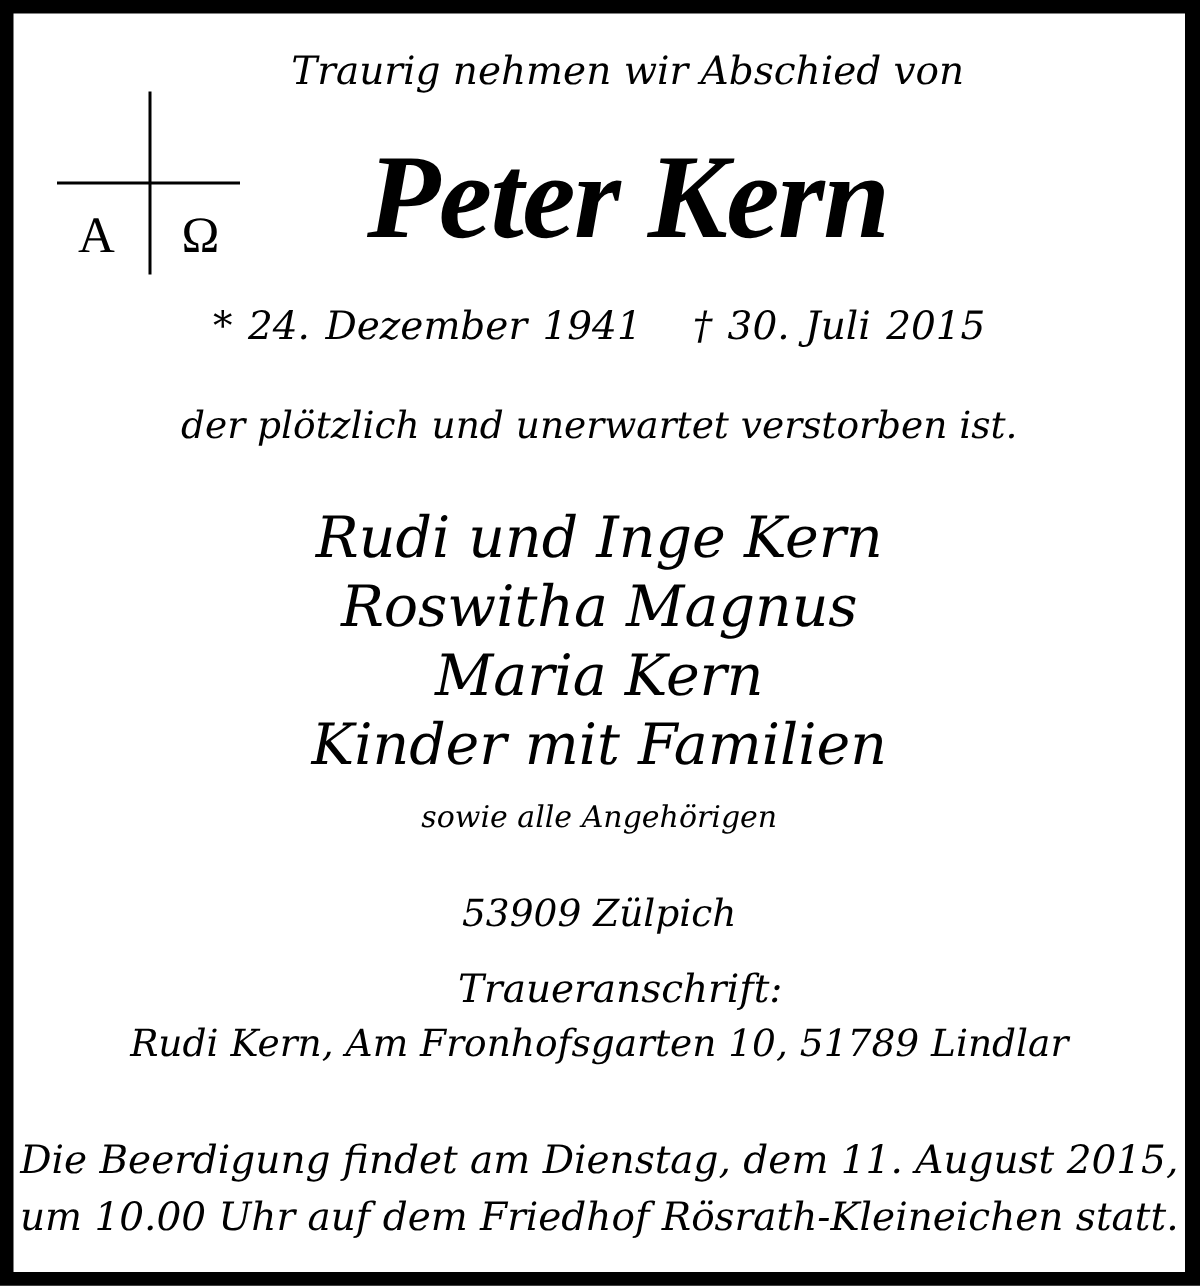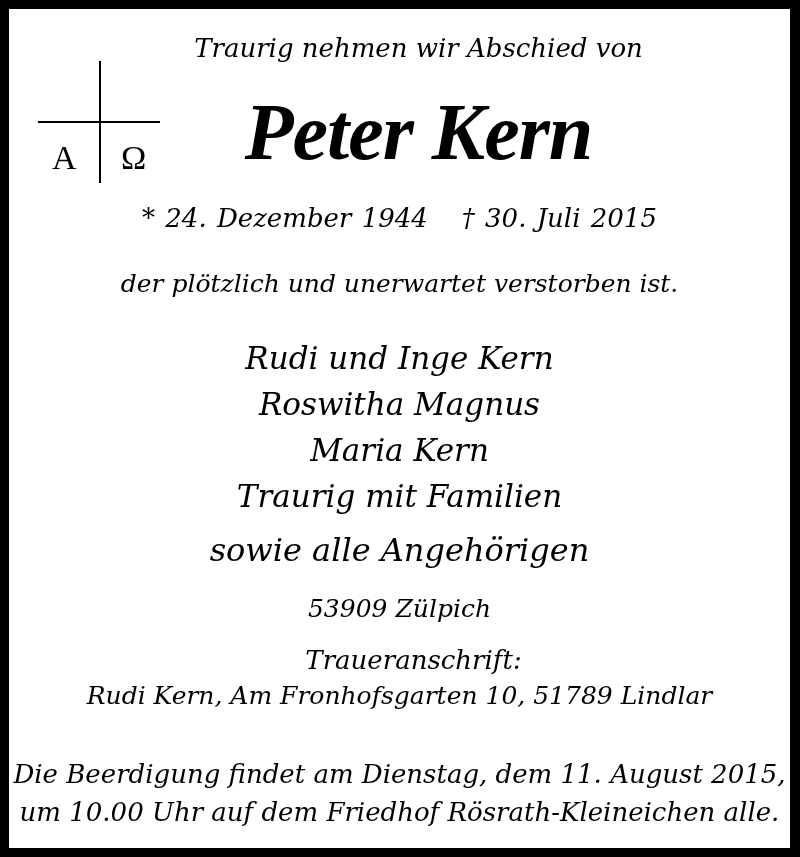--- a/index.html
+++ b/index.html
@@ -39,26 +39,26 @@
       font-weight: bold;
       left: 19px;
       letter-spacing: -1px;
       font-family: "Liberation Serif", "DejaVu Serif", serif;
     }
     .dates { top: 196px; font-size: 26px; word-spacing: 2px; }
     .dates .gap { display: inline-block; width: 34px; }
     .phrase { top: 262px; font-size: 25px; text-align: center; }
     .family {
       top: 326px;
-      font-size: 31px;
+      font-size: 38px;
       line-height: 46px;
       font-style: italic;
     }
     .family div { height: 46px; }
-    .relatives { top: 525px; font-size: 32px; }
+    .relatives { top: 525px; font-size: 20px; }
     .place { top: 587px; font-size: 25px; }
     .addr-label { top: 638px; font-size: 26px; margin-left: 14px; }
     .addr { top: 674px; font-size: 25px; }
     .funeral {
       top: 746px;
       font-size: 26px;
       line-height: 38px;
     }
     .symbol {
       position: absolute;
@@ -104,38 +104,38 @@
     <div class="h"></div>
     <span class="alpha">A</span>
     <span class="omega">Ω</span>
   </div>
 
   <div class="line intro">Traurig nehmen wir Abschied von</div>
 
   <div class="line name">Peter Kern</div>
 
   <div class="line dates">
-    <span>* 24. Dezember 1944</span><span class="gap"></span><span>† 30. Juli 2015</span>
+    <span>* 24. Dezember 1941</span><span class="gap"></span><span>† 30. Juli 2015</span>
   </div>
 
   <div class="line phrase">der plötzlich und unerwartet verstorben ist.</div>
 
   <div class="line family">
     <div>Rudi und Inge Kern</div>
     <div>Roswitha Magnus</div>
     <div>Maria Kern</div>
-    <div>Traurig mit Familien</div>
+    <div>Kinder mit Familien</div>
   </div>
 
   <div class="line relatives">sowie alle Angehörigen</div>
 
   <div class="line place">53909 Zülpich</div>
 
   <div class="line addr-label">Traueranschrift:</div>
 
   <div class="line addr">Rudi Kern, Am Fronhofsgarten 10, 51789 Lindlar</div>
 
   <div class="line funeral">
     <div>Die Beerdigung findet am Dienstag, dem 11. August 2015,</div>
-    <div>um 10.00 Uhr auf dem Friedhof Rösrath-Kleineichen alle.</div>
+    <div>um 10.00 Uhr auf dem Friedhof Rösrath-Kleineichen statt.</div>
   </div>
 
 </div>
 
 </body></html>

